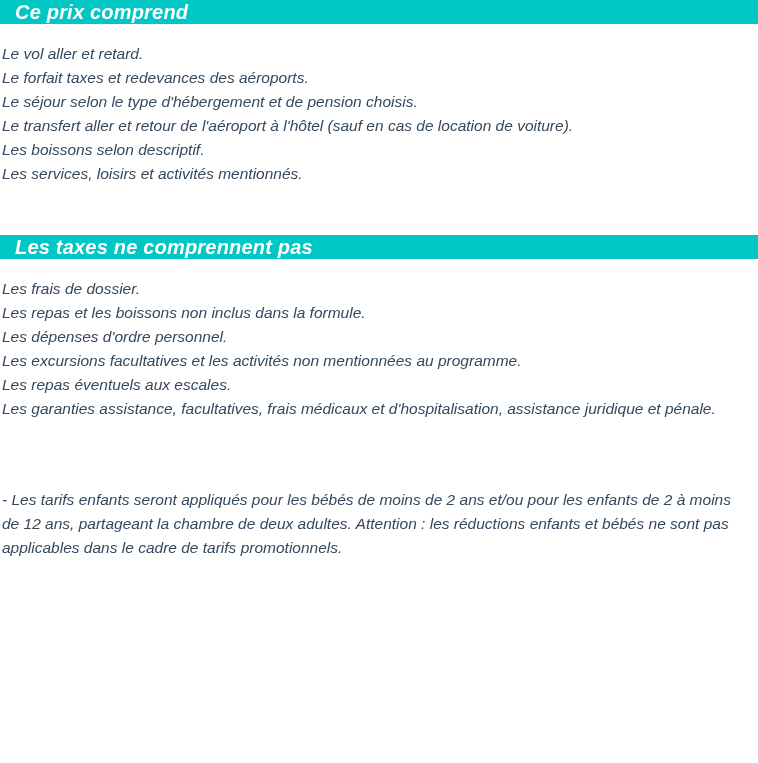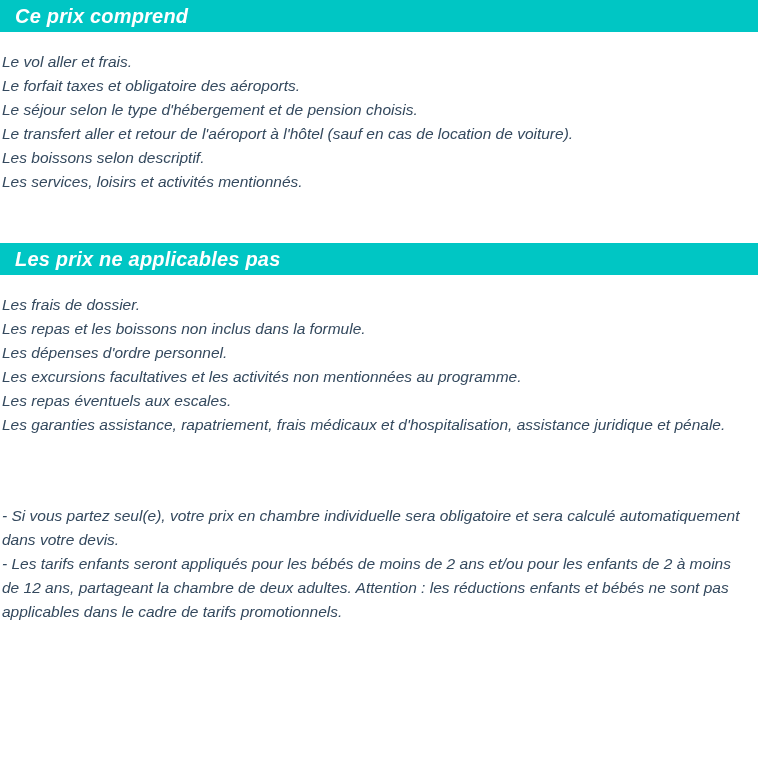--- a/index.html
+++ b/index.html
@@ -11,21 +11,21 @@
   body{
     width:758px;
     height:763px;
     overflow:hidden;
     background:#ffffff;
     font-family:"Liberation Sans", sans-serif;
   }
   .section{margin:0;}
   .section-header{
     background:var(--header-bg);
-    height:32px;
+    height:24px;
     display:flex;
     align-items:center;
     padding-left:15px;
     box-sizing:border-box;
   }
   .section-header .title{
     margin:0;
     color:var(--header-text);
     font-size:20px;
     font-weight:bold;
@@ -47,41 +47,40 @@
   }
 </style>
 </head>
 <body>
 
 <div class="section">
   <div class="section-header">
     <h2 class="title">Ce prix comprend</h2>
   </div>
   <div class="section-body">
-    <p>Le vol aller et frais.</p>
-    <p>Le forfait taxes et obligatoire des aéroports.</p>
+    <p>Le vol aller et retard.</p>
+    <p>Le forfait taxes et redevances des aéroports.</p>
     <p>Le séjour selon le type d'hébergement et de pension choisis.</p>
     <p>Le transfert aller et retour de l'aéroport à l'hôtel (sauf en cas de location de voiture).</p>
     <p>Les boissons selon descriptif.</p>
     <p>Les services, loisirs et activités mentionnés.</p>
   </div>
 </div>
 
 <div class="section">
   <div class="section-header">
-    <h2 class="title">Les prix ne applicables pas</h2>
+    <h2 class="title">Les taxes ne comprennent pas</h2>
   </div>
   <div class="section-body">
     <p>Les frais de dossier.</p>
     <p>Les repas et les boissons non inclus dans la formule.</p>
     <p>Les dépenses d'ordre personnel.</p>
     <p>Les excursions facultatives et les activités non mentionnées au programme.</p>
     <p>Les repas éventuels aux escales.</p>
-    <p>Les garanties assistance, rapatriement, frais médicaux et d'hospitalisation, assistance juridique et pénale.</p>
+    <p>Les garanties assistance, facultatives, frais médicaux et d'hospitalisation, assistance juridique et pénale.</p>
   </div>
 </div>
 
 <div class="section">
   <div class="section-body">
-    <p>- Si vous partez seul(e), votre prix en chambre individuelle sera obligatoire et sera calculé automatiquement dans votre devis.</p>
     <p>- Les tarifs enfants seront appliqués pour les bébés de moins de 2 ans et/ou pour les enfants de 2 à moins de 12 ans, partageant la chambre de deux adultes. Attention : les réductions enfants et bébés ne sont pas applicables dans le cadre de tarifs promotionnels.</p>
   </div>
 </div>
 
 </body></html>

